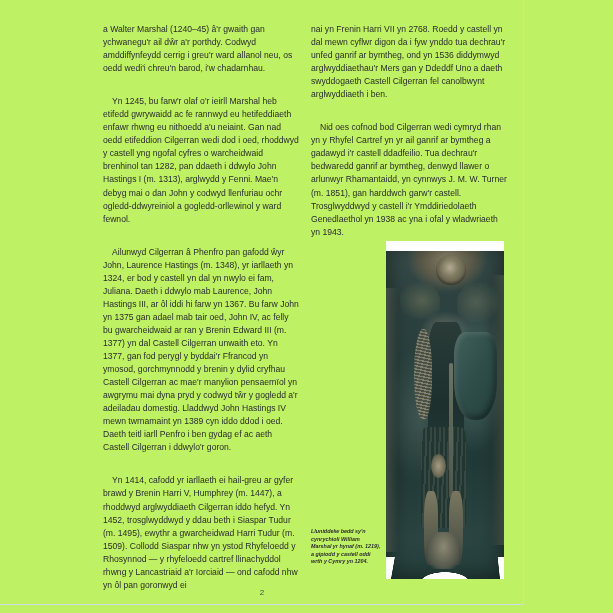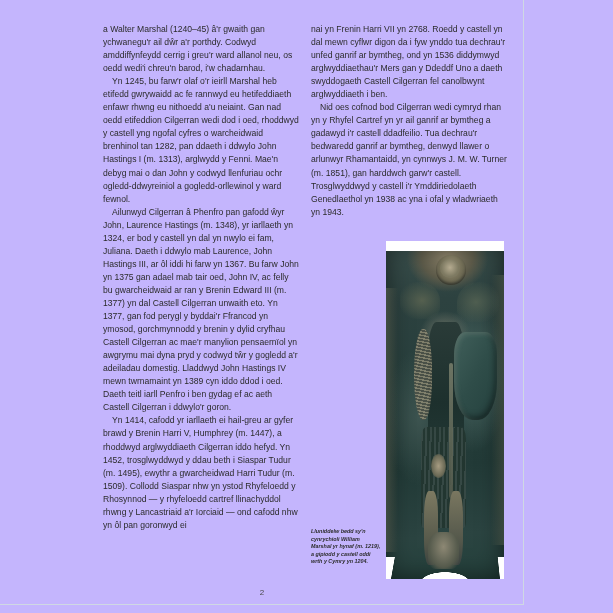--- a/index.html
+++ b/index.html
@@ -13,21 +13,21 @@
     overflow: hidden;
     font-family: "Liberation Sans", sans-serif;
     color: #231f20;
   }
 
   #page {
     position: absolute;
     left: 0; top: 0;
     width: 613px;
     height: 613px;
-    background: #c4b5fd;
+    background: #bef264;
   }
 
   
   .trim-right {
     position: absolute;
     left: 523px;
     top: 0;
     width: 1px;
     height: 605px;
     background: #cfd8e3;
@@ -49,20 +49,21 @@
     letter-spacing: 0.0px;
     text-align: left;
     -webkit-font-smoothing: antialiased;
   }
   .column p {
     margin: 0;
     padding: 0;
   }
   .column p.indent {
     text-indent: 9px;
+    margin-top: 20px;
   }
 
   #col-left {
     left: 103px;
     top: 23px;
     width: 196px;
   }
   #col-right {
     left: 311px;
     top: 23px;

